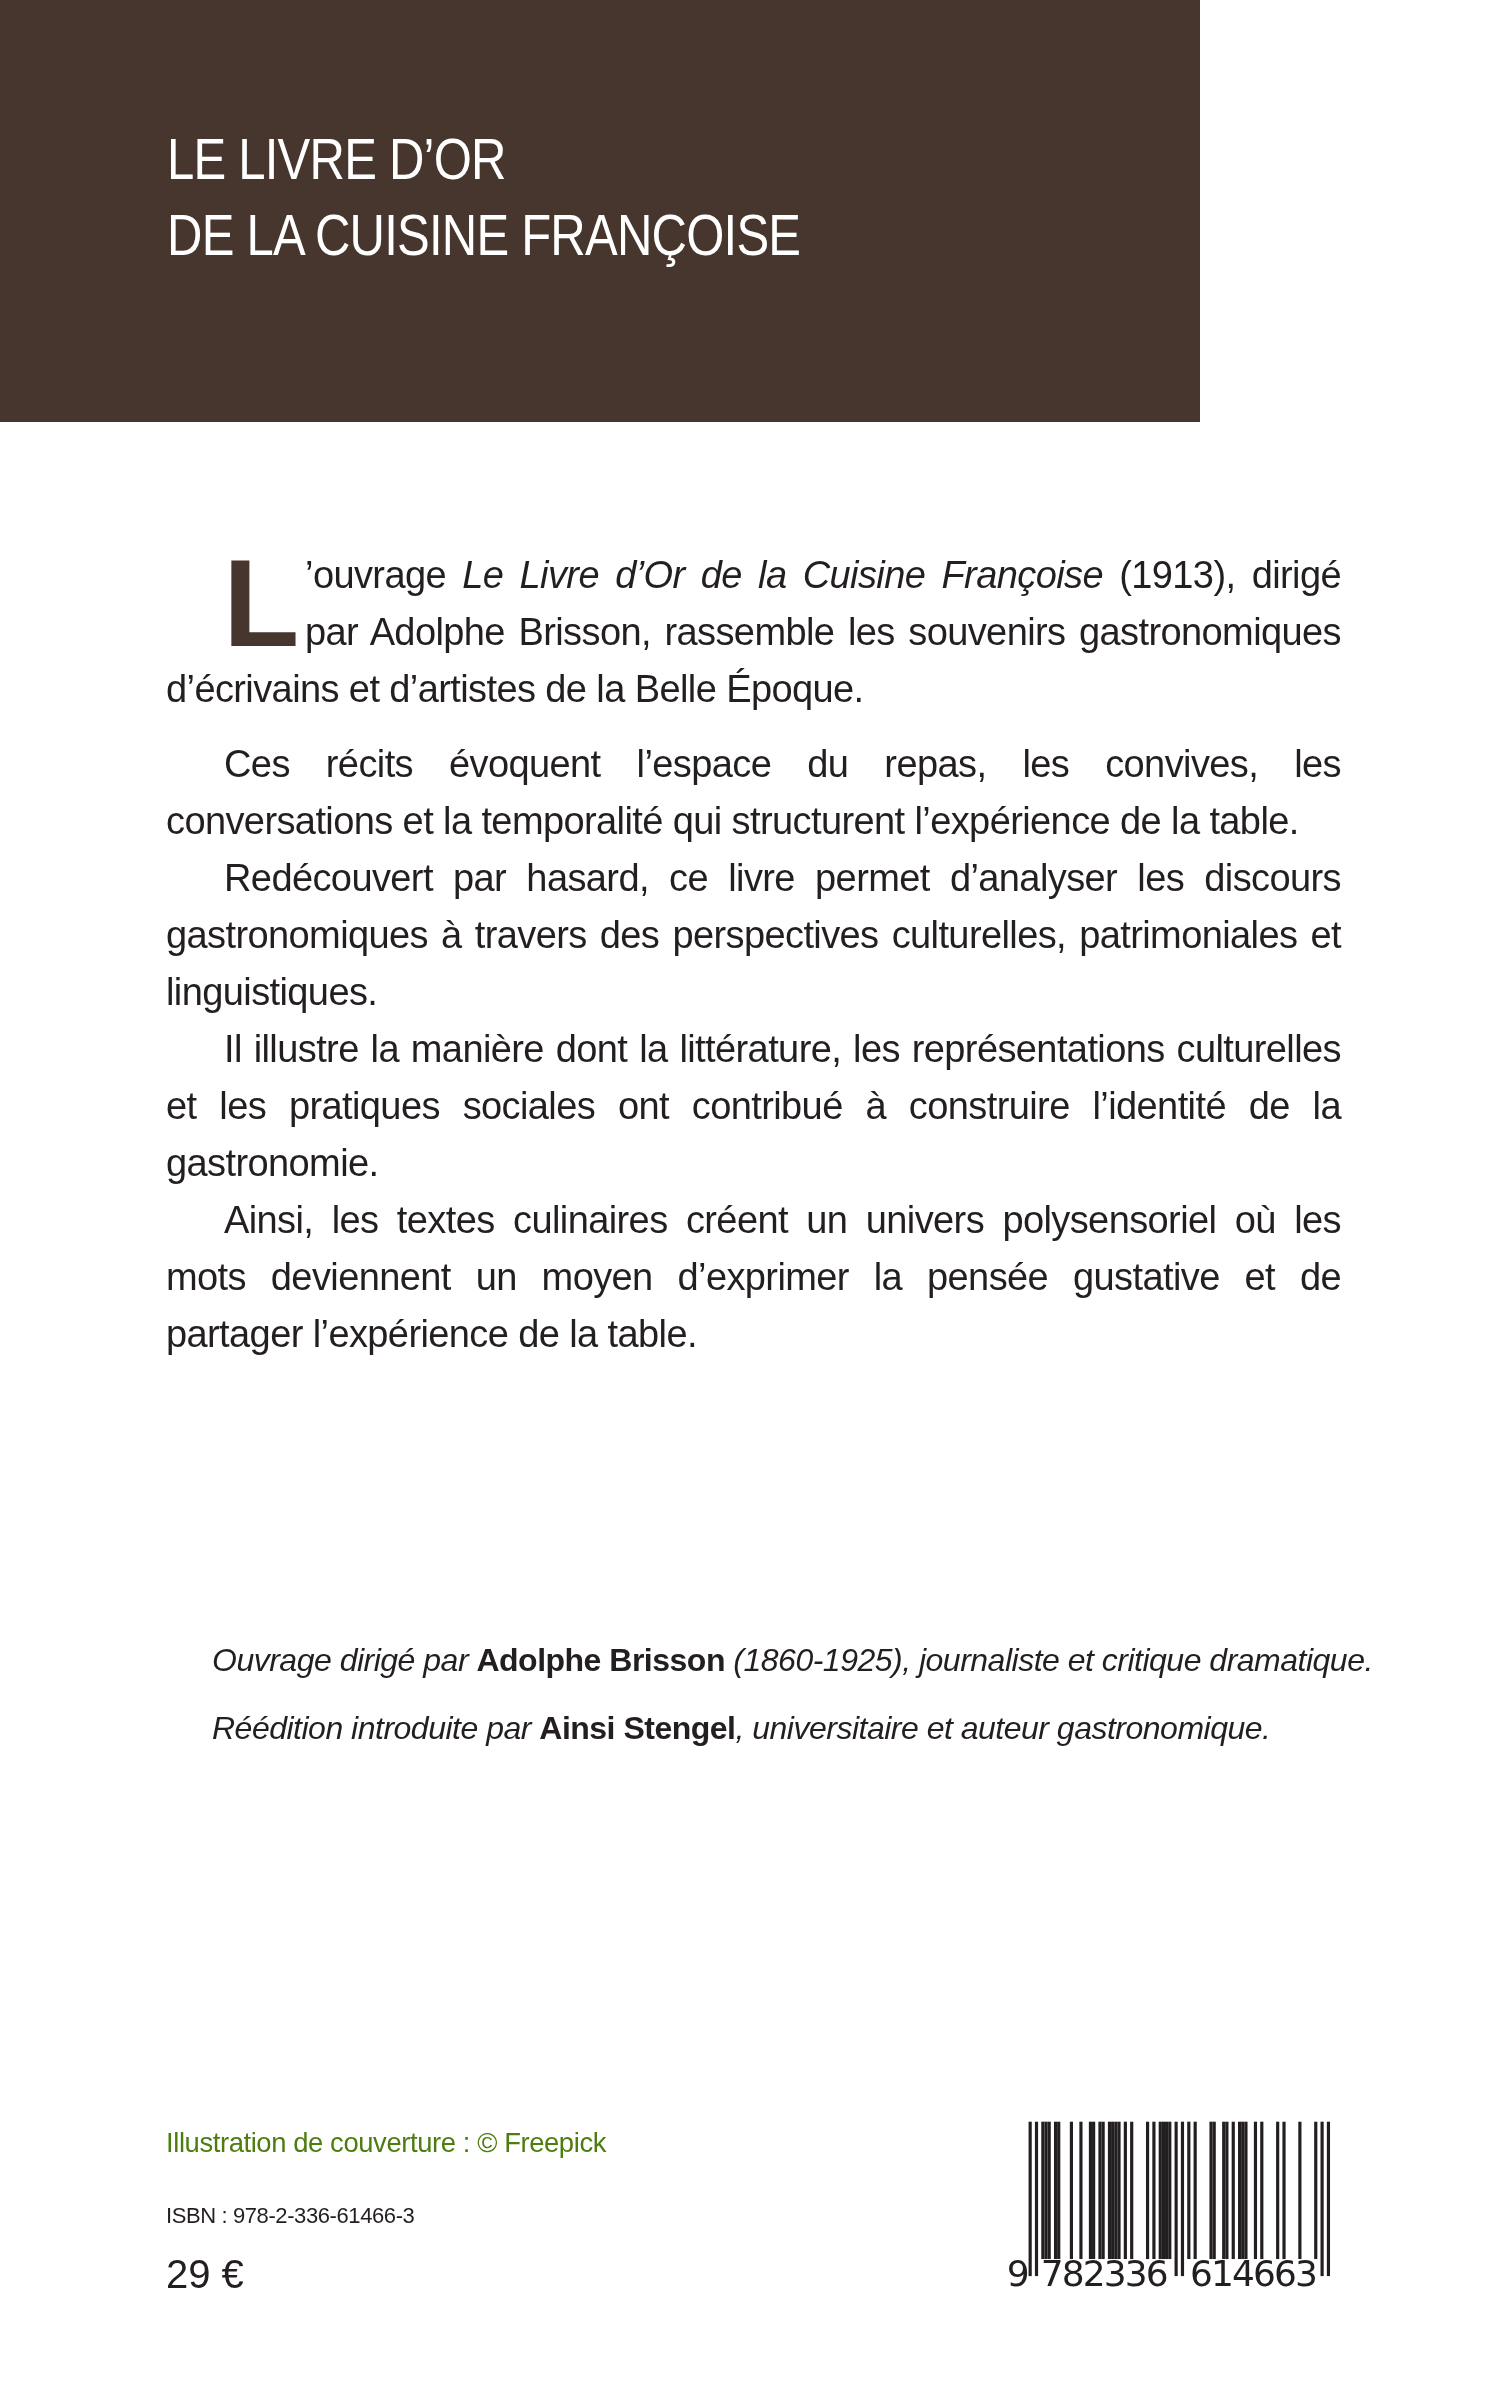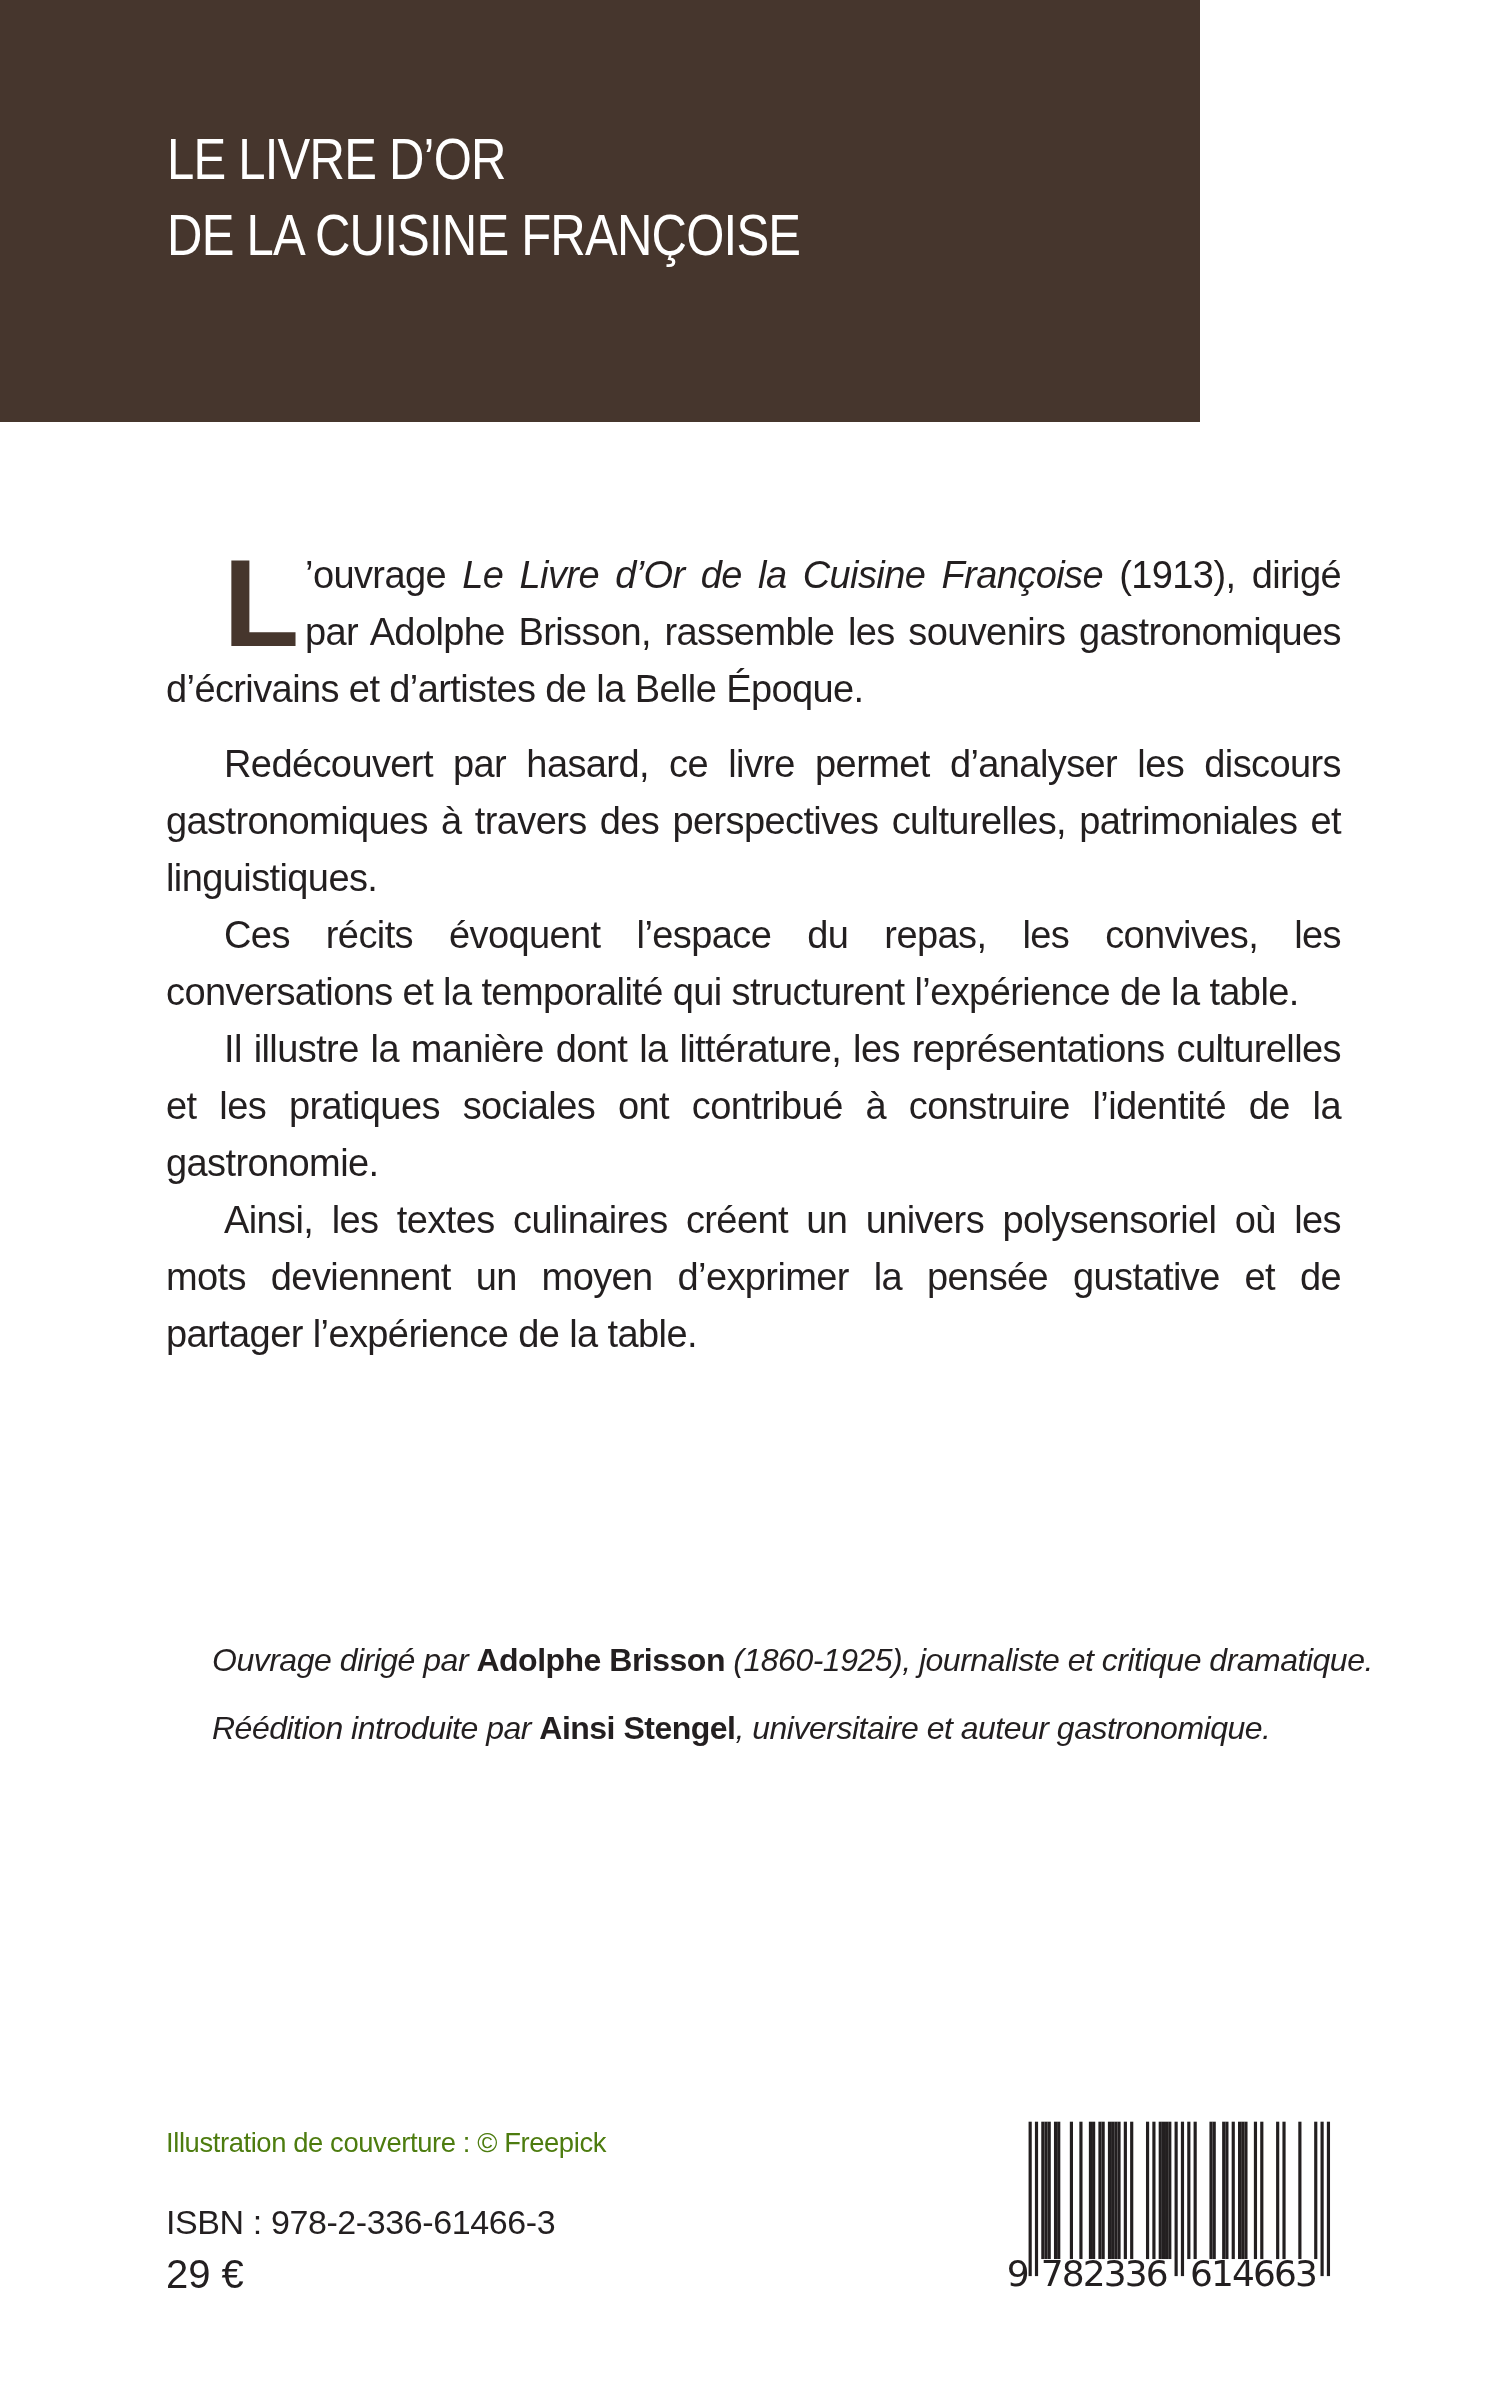--- a/index.html
+++ b/index.html
@@ -40,21 +40,21 @@
     text-align: justify; letter-spacing: -0.5px; margin-left: 46px;
   }
   .credits p { margin: 0 0 22px 0; }
   .credits b { font-style: normal; font-weight: 700; }
 
   .illus {
     position: absolute; left: 166px; top: 2127px; font-size: 27.4px; color: #4d7c0f;
     letter-spacing: -0.4px; white-space: nowrap;
   }
   .isbn {
-    position: absolute; left: 166px; top: 2203px; font-size: 34px; color: #231f20;
+    position: absolute; left: 166px; top: 2203px; font-size: 22px; color: #231f20;
     letter-spacing: -0.4px; white-space: nowrap; text-align: center;
   }
   .price {
     position: absolute; left: 166px; top: 2252px; font-size: 40px; color: #231f20;
     white-space: nowrap;
     text-align: right;
   }
   .barcode {
     position: absolute; left: 1003px; top: 2116px; width: 341px; height: 180px;
   }
@@ -65,22 +65,22 @@
 
 <div class="banner">
   <h1 class="title">
     <span>LE LIVRE D’OR</span>
     <span>DE LA CUISINE FRANÇOISE</span>
   </h1>
 </div>
 
 <div class="body-text">
   <p class="first"><span class="dropcap">L</span><span>’ouvrage </span><em>Le Livre d’Or de la Cuisine Françoise</em><span> (1913), dirigé par Adolphe Brisson, rassemble les souvenirs gastronomiques d’écrivains et d’artistes de la Belle Époque.</span></p>
+  <p>Ces récits évoquent l’espace du repas, les convives, les conversations et la temporalité qui structurent l’expérience de la table.</p>
   <p>Redécouvert par hasard, ce livre permet d’analyser les discours gastronomiques à travers des perspectives culturelles, patrimoniales et linguistiques.</p>
-  <p>Ces récits évoquent l’espace du repas, les convives, les conversations et la temporalité qui structurent l’expérience de la table.</p>
   <p>Il illustre la manière dont la littérature, les représentations culturelles et les pratiques sociales ont contribué à construire l’identité de la gastronomie.</p>
   <p>Ainsi, les textes culinaires créent un univers polysensoriel où les mots deviennent un moyen d’exprimer la pensée gustative et de partager l’expérience de la table.</p>
 </div>
 
 <div class="credits">
   <p><span>Ouvrage dirigé par </span><b>Adolphe Brisson</b><span> (1860-1925), journaliste et critique dramatique.</span></p>
   <p><span>Réédition introduite par </span><b>Ainsi Stengel</b><span>, universitaire et auteur gastronomique.</span></p>
 </div>
 
 <div class="illus">Illustration de couverture : © Freepick</div>

